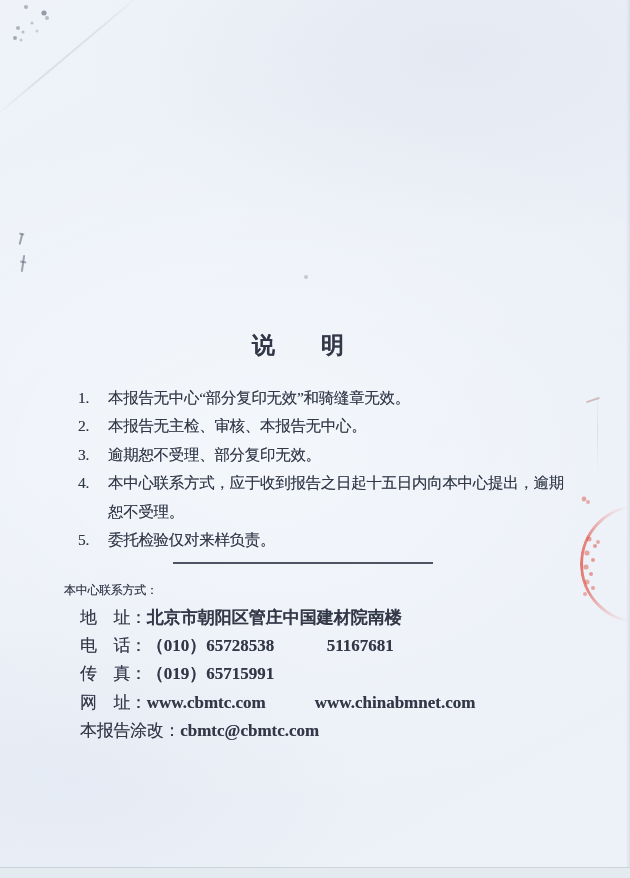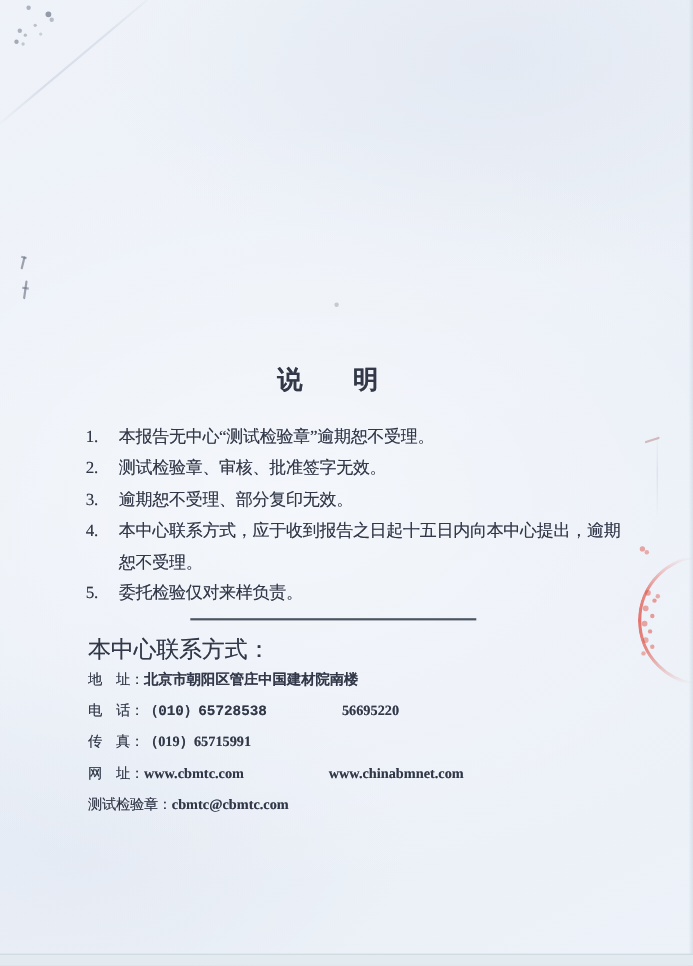--- a/index.html
+++ b/index.html
@@ -68,27 +68,27 @@
   .title{position:absolute;left:170px;top:330px;width:256px;margin:0;
     display:flex;justify-content:center;gap:46px;
     font-size:23px;font-weight:600;letter-spacing:0;
     text-shadow:0 0 .6px rgba(50,56,72,.6);}
   .notes{position:absolute;left:78px;top:384px;width:494px;margin:0;padding:0;list-style:none;
     font-size:15.5px;letter-spacing:-.3px;line-height:28.4px;
     text-shadow:0 0 .5px rgba(50,56,72,.55);}
   .note{display:flex;}
   .note .num{flex:0 0 30px;}
   .note .txt{width:462px;}
-  .contact-heading{position:absolute;left:80px;top:576px;line-height:28px;
-    font-size:21px;letter-spacing:-.3px;text-shadow:0 0 .5px rgba(50,56,72,.55);}
+  .contact-heading{position:absolute;left:64px;top:576px;line-height:28px;
+    font-size:12px;letter-spacing:-.3px;text-shadow:0 0 .5px rgba(50,56,72,.55);}
   .contact{position:absolute;left:80px;top:604px;width:500px;
-    font-size:13px;letter-spacing:-.3px;text-shadow:0 0 .5px rgba(50,56,72,.55);}
+    font-size:17px;letter-spacing:-.3px;text-shadow:0 0 .5px rgba(50,56,72,.55);}
   .crow{height:28.2px;line-height:28.2px;white-space:nowrap;}
   .cvalue,.cvalue2{font-weight:700;letter-spacing:0;}
-  .gap-phone{display:inline-block;width:180px;font-family:Liberation Mono, monospace;}
+  .gap-phone{display:inline-block;width:180px;}
   .gap-url{display:inline-block;width:168px;}
   .rule{position:absolute;left:173px;top:562px;width:260px;height:2px;background:#4d5360;}
 </style>
 </head>
 <body>
 
 <div class="page">
 
   <div class="speckles"></div>
   <div class="crease-topleft"></div>
@@ -98,25 +98,25 @@
   <div class="pencil-mark pencil-mark-2"></div>
 
   <h1 class="title">
     <span>说</span>
     <span>明</span>
   </h1>
 
   <ol class="notes">
     <li class="note">
       <span class="num">1.</span>
-      <span class="txt">本报告无中心“测试检验章”逾期恕不受理。</span>
+      <span class="txt">本报告无中心“部分复印无效”和骑缝章无效。</span>
     </li>
     <li class="note">
       <span class="num">2.</span>
-      <span class="txt">测试检验章、审核、批准签字无效。</span>
+      <span class="txt">本报告无主检、审核、本报告无中心。</span>
     </li>
     <li class="note">
       <span class="num">3.</span>
       <span class="txt">逾期恕不受理、部分复印无效。</span>
     </li>
     <li class="note">
       <span class="num">4.</span>
       <span class="txt">本中心联系方式，应于收到报告之日起十五日内向本中心提出，逾期恕不受理。</span>
     </li>
     <li class="note">
@@ -127,30 +127,30 @@
 
   <div class="rule"></div>
 
   <div class="contact-heading">本中心联系方式：</div>
 
   <div class="contact">
     <div class="crow">
       <span class="clabel">地　址：</span><span class="cvalue">北京市朝阳区管庄中国建材院南楼</span>
     </div>
     <div class="crow">
-      <span class="clabel">电　话：</span><span class="cvalue gap-phone">（010）65728538</span><span class="cvalue2">56695220</span>
+      <span class="clabel">电　话：</span><span class="cvalue gap-phone">（010）65728538</span><span class="cvalue2">51167681</span>
     </div>
     <div class="crow">
       <span class="clabel">传　真：</span><span class="cvalue">（019）65715991</span>
     </div>
     <div class="crow">
       <span class="clabel">网　址：</span><span class="cvalue gap-url">www.cbmtc.com</span><span class="cvalue2">www.chinabmnet.com</span>
     </div>
     <div class="crow">
-      <span class="clabel">测试检验章：</span><span class="cvalue">cbmtc@cbmtc.com</span>
+      <span class="clabel">本报告涂改：</span><span class="cvalue">cbmtc@cbmtc.com</span>
     </div>
   </div>
 
   <div class="stamp-arc"></div>
   <div class="stamp-glyphs"></div>
 
   <div class="paper-edge-right"></div>
   <div class="paper-edge-bottom"></div>
 </div>
 

